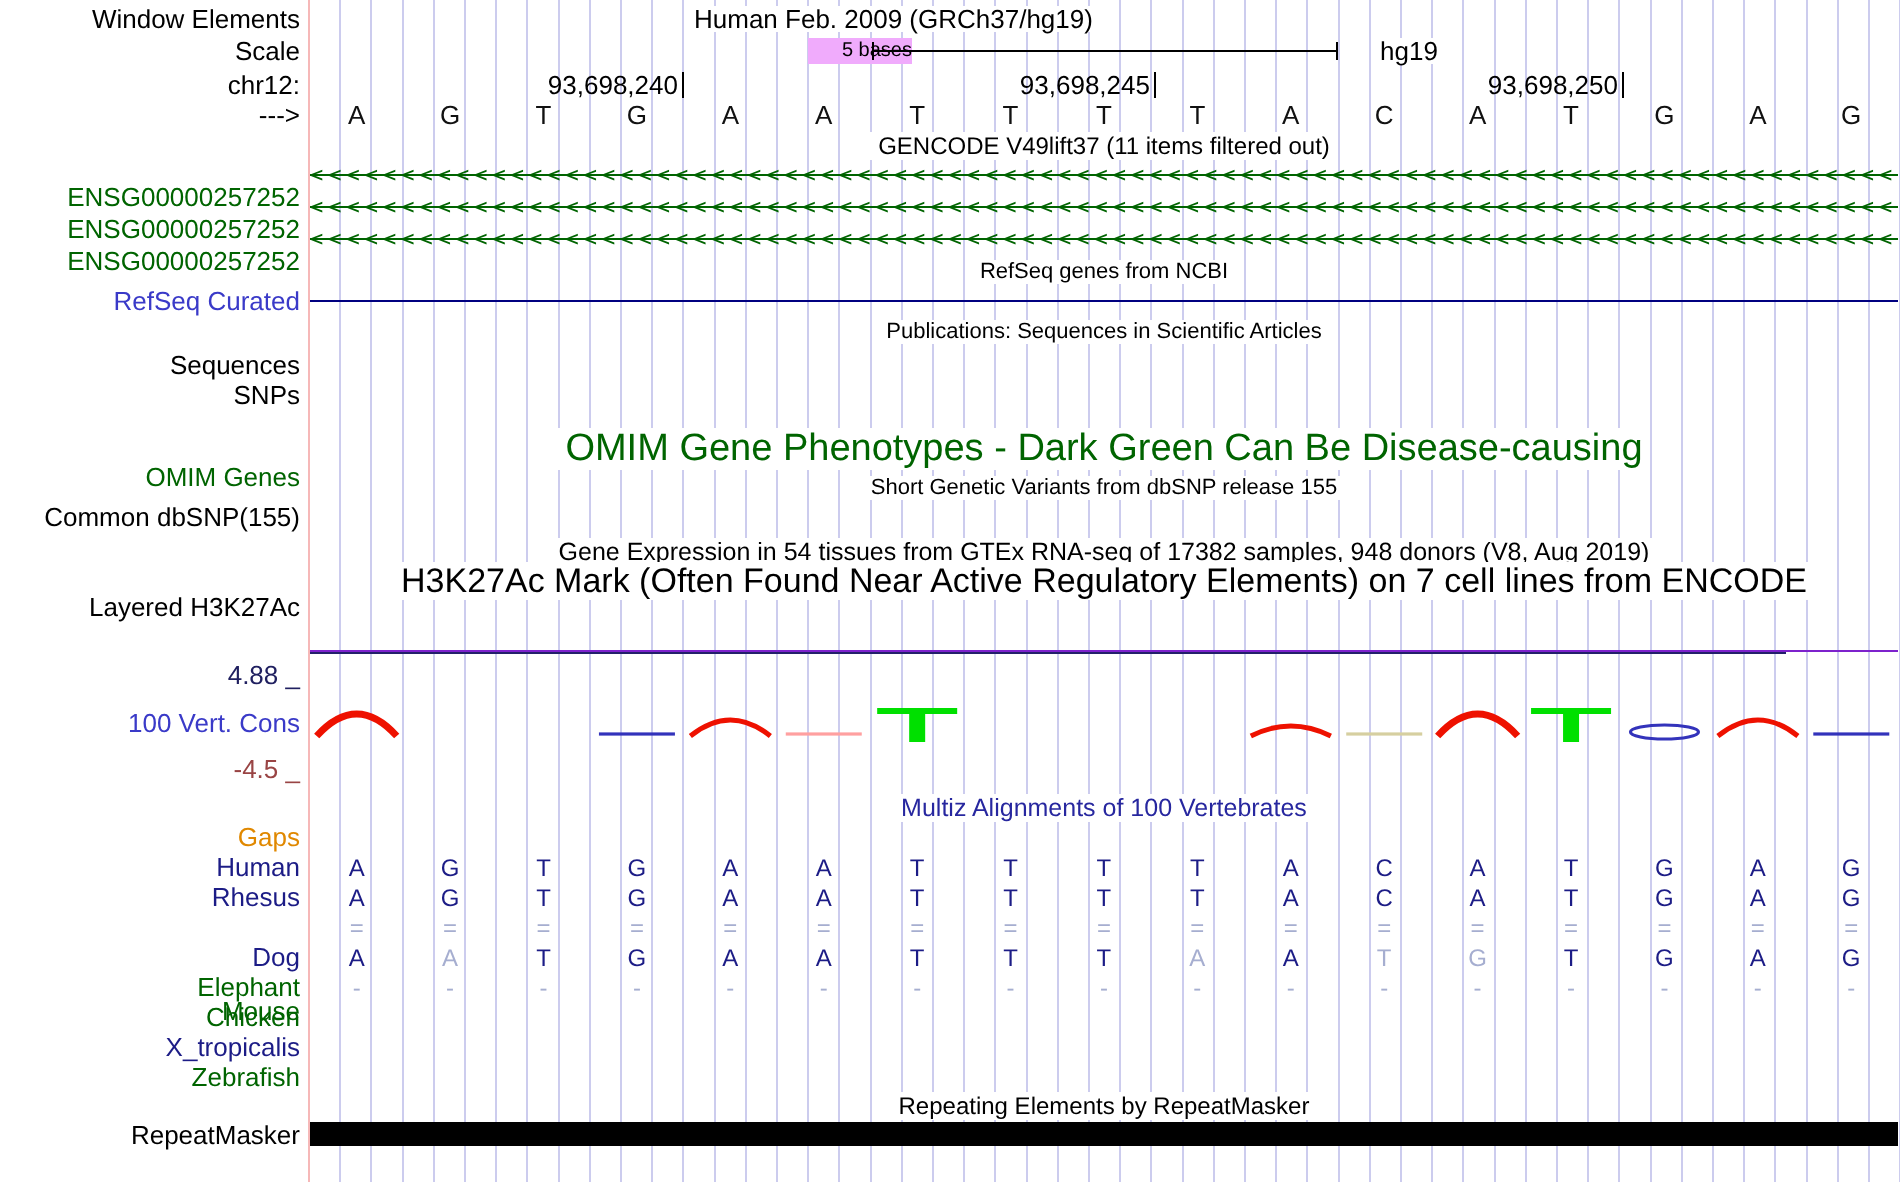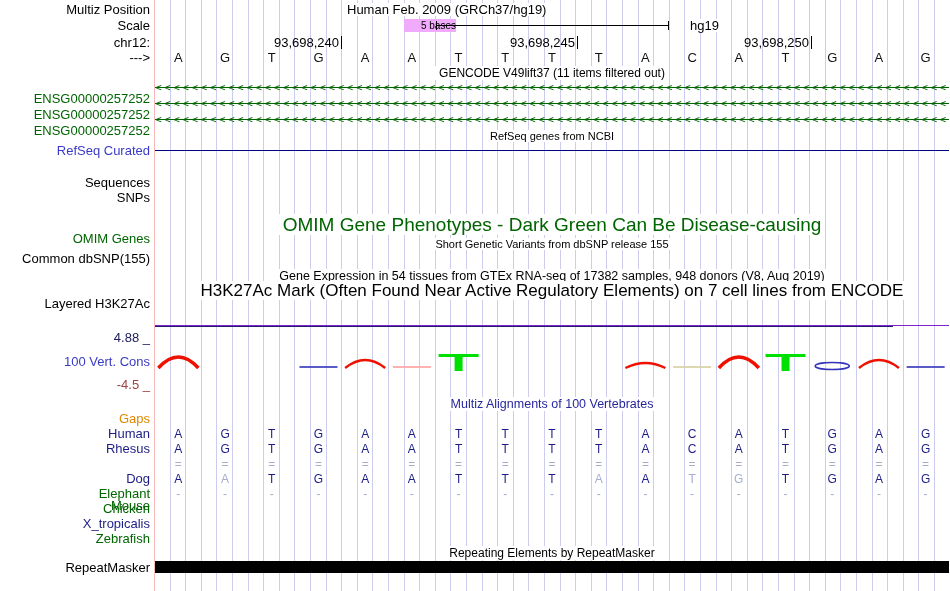--- a/index.html
+++ b/index.html
@@ -34,21 +34,21 @@
   #scale-line{position:absolute;left:436px;top:25px;width:233px;height:1px;background:#000;}
   .scale-tick{position:absolute;top:21px;width:1px;height:9px;background:#000;}
 </style>
 </head>
 <body>
 
 <div id="browser">
   <div id="gridlines"></div>
   <div id="guide-left"></div>
 
-  <div class="lbl" style="top:3px">Multiz Position</div>
+  <div class="lbl" style="top:3px">Window Elements</div>
   <div id="hdr-assembly">Human Feb. 2009 (GRCh37/hg19)</div>
 
   <div class="lbl" style="top:19px">Scale</div>
   <div id="scale-value">5 bases</div>
   <div id="scale-line"></div>
   <div class="scale-tick" style="left:436px"></div>
   <div class="scale-tick" style="left:668px"></div>
   <div id="scale-genome">hg19</div>
 
   <div class="lbl" style="top:36px">chr12:</div>
@@ -94,20 +94,21 @@
   <div class="lbl green" style="top:113px">ENSG00000257252</div>
   <div class="gene-row" style="top:113px">
       <div class="gline"></div>
       <div class="arrows gene-arrows">&lt;&lt;&lt;&lt;&lt;&lt;&lt;&lt;&lt;&lt;&lt;&lt;&lt;&lt;&lt;&lt;&lt;&lt;&lt;&lt;&lt;&lt;&lt;&lt;&lt;&lt;&lt;&lt;&lt;&lt;&lt;&lt;&lt;&lt;&lt;&lt;&lt;&lt;&lt;&lt;&lt;&lt;&lt;&lt;&lt;&lt;&lt;&lt;&lt;&lt;&lt;&lt;&lt;&lt;&lt;&lt;&lt;&lt;&lt;&lt;&lt;&lt;&lt;&lt;&lt;&lt;&lt;&lt;&lt;&lt;&lt;&lt;&lt;&lt;&lt;&lt;&lt;&lt;&lt;&lt;&lt;&lt;&lt;&lt;&lt;&lt;&lt;&lt;&lt;&lt;&lt;&lt;&lt;&lt;&lt;&lt;&lt;&lt;&lt;&lt;&lt;&lt;&lt;&lt;&lt;&lt;&lt;&lt;&lt;&lt;&lt;&lt;&lt;&lt;&lt;&lt;&lt;&lt;&lt;&lt;&lt;&lt;&lt;&lt;&lt;&lt;&lt;&lt;&lt;&lt;&lt;&lt;&lt;&lt;&lt;&lt;&lt;&lt;&lt;&lt;</div>
     </div>
 
   <div class="title small" style="top:131px"><span>RefSeq genes from NCBI</span></div>
   <div class="lbl blue" style="top:144px">RefSeq Curated</div>
   <div class="hline" style="left:155px;top:150px;width:794px;background:#000080"></div>
 
+  <div class="title small" style="top:161px"><span>Publications: Sequences in Scientific Articles</span></div>
   <div class="lbl" style="top:176px">Sequences</div>
   <div class="lbl" style="top:191px">SNPs</div>
 
   <div class="title green" style="top:208px;font-size:19px"><span>OMIM Gene Phenotypes - Dark Green Can Be Disease-causing</span></div>
   <div class="lbl green" style="top:221px">OMIM Genes</div>
 
   <div class="title small" style="top:239px"><span>Short Genetic Variants from dbSNP release 155</span></div>
   <div class="lbl" style="top:252px">Common dbSNP(155)</div>
 
   <div class="title" style="top:270px;font-size:12.5px"><span>Gene Expression in 54 tissues from GTEx RNA-seq of 17382 samples, 948 donors (V8, Aug 2019)</span></div>

